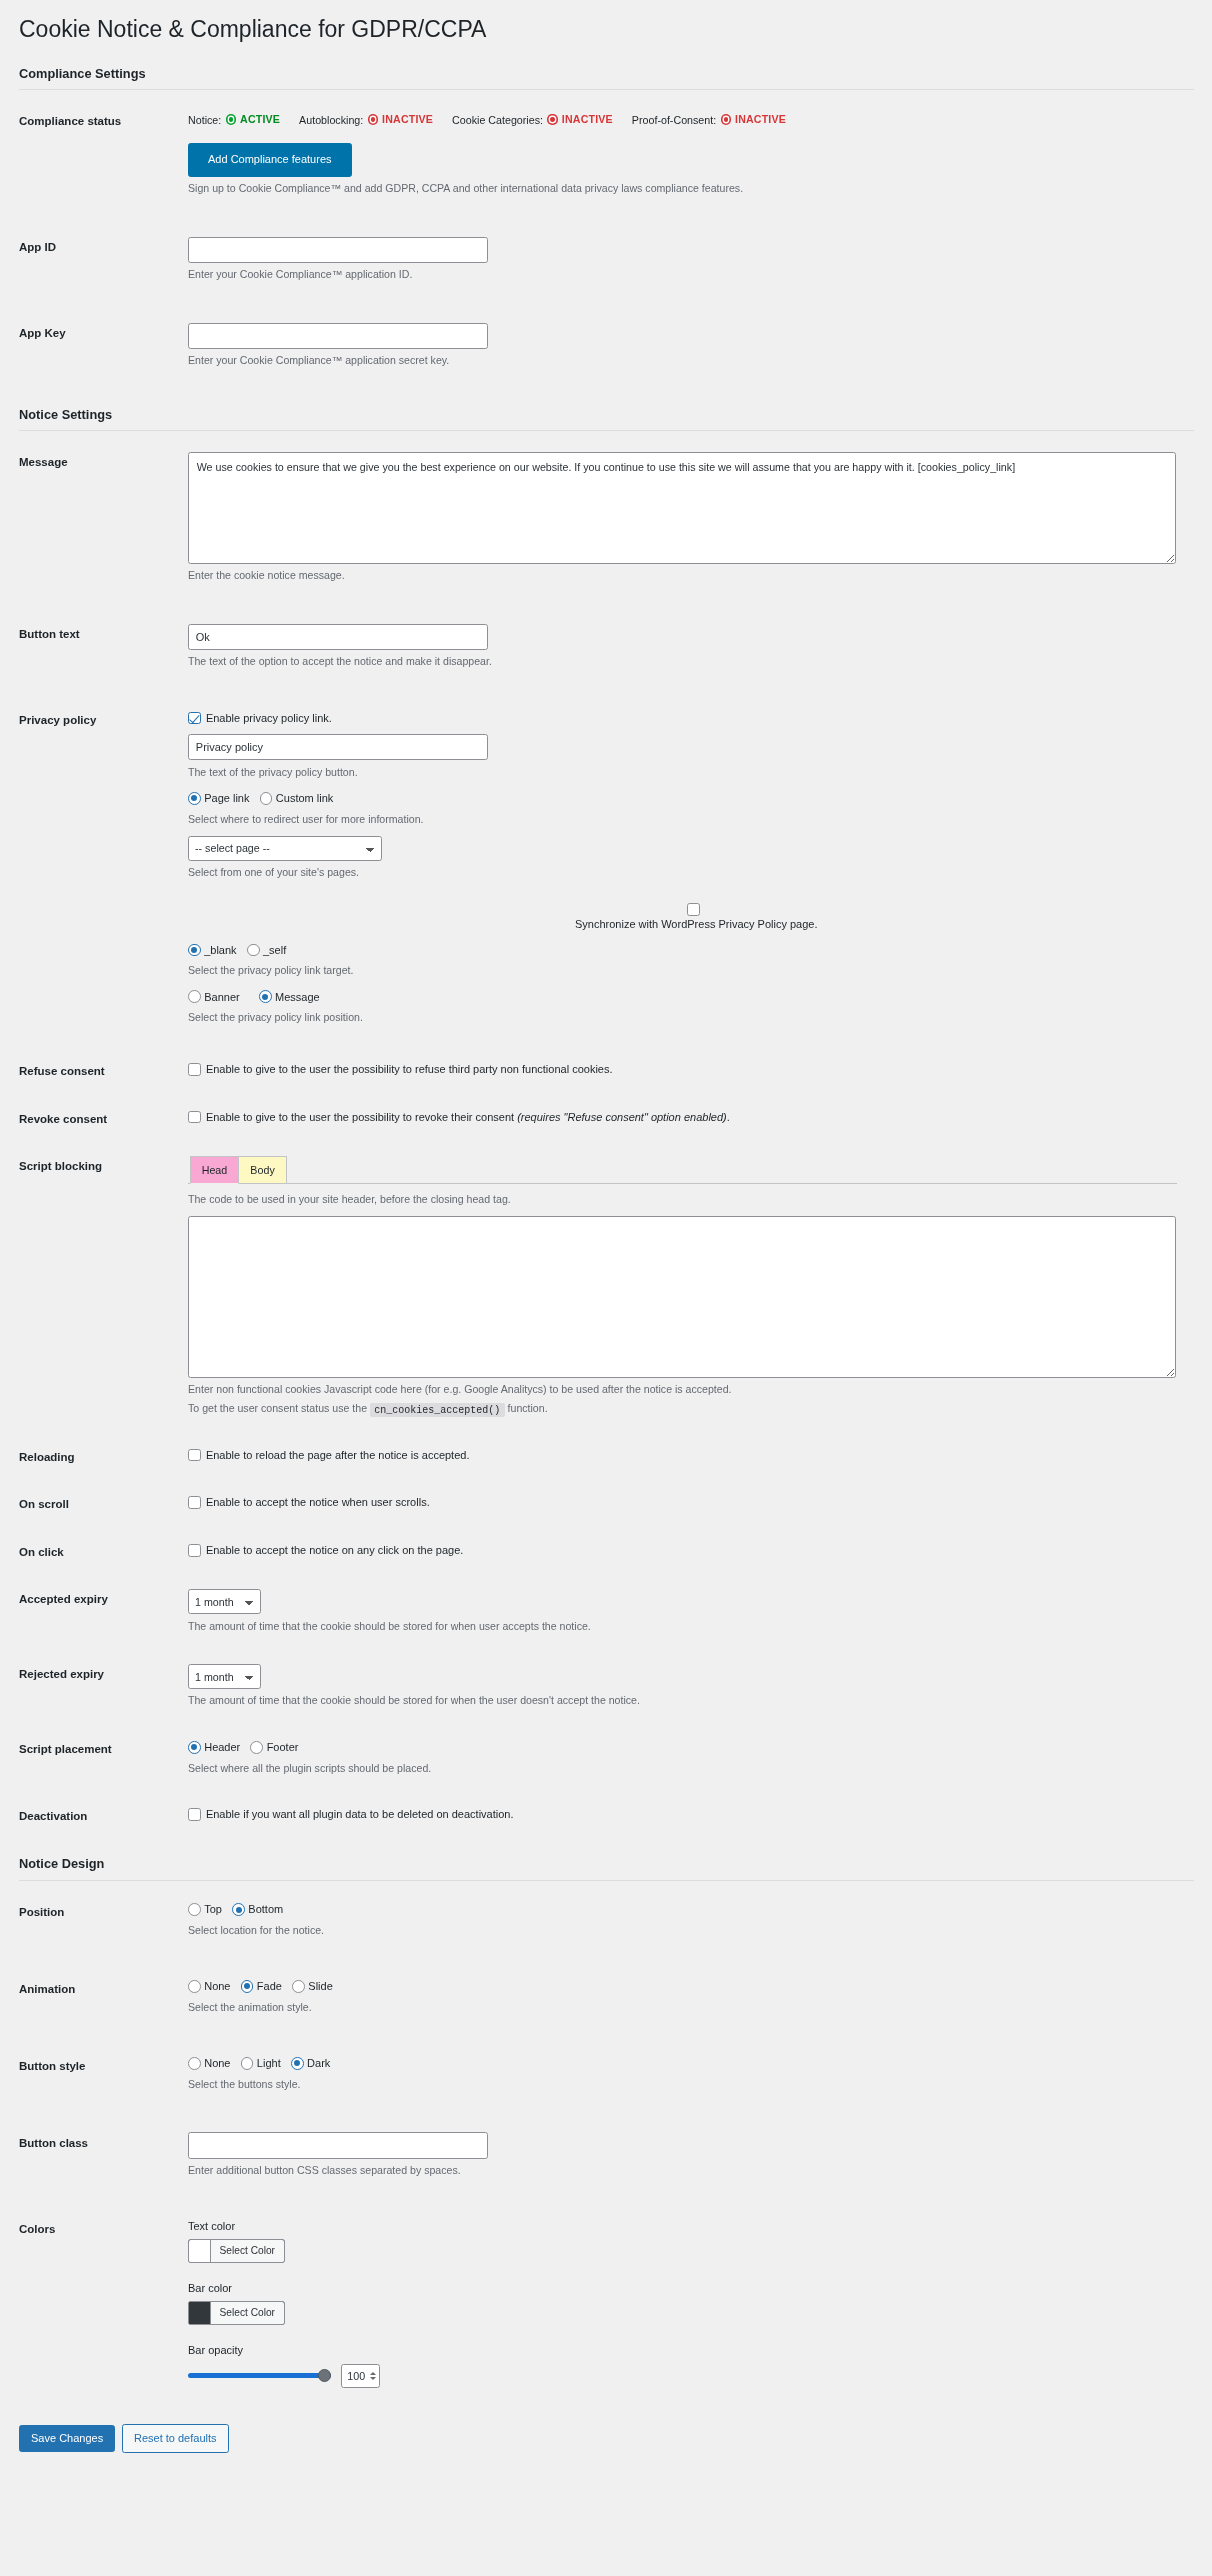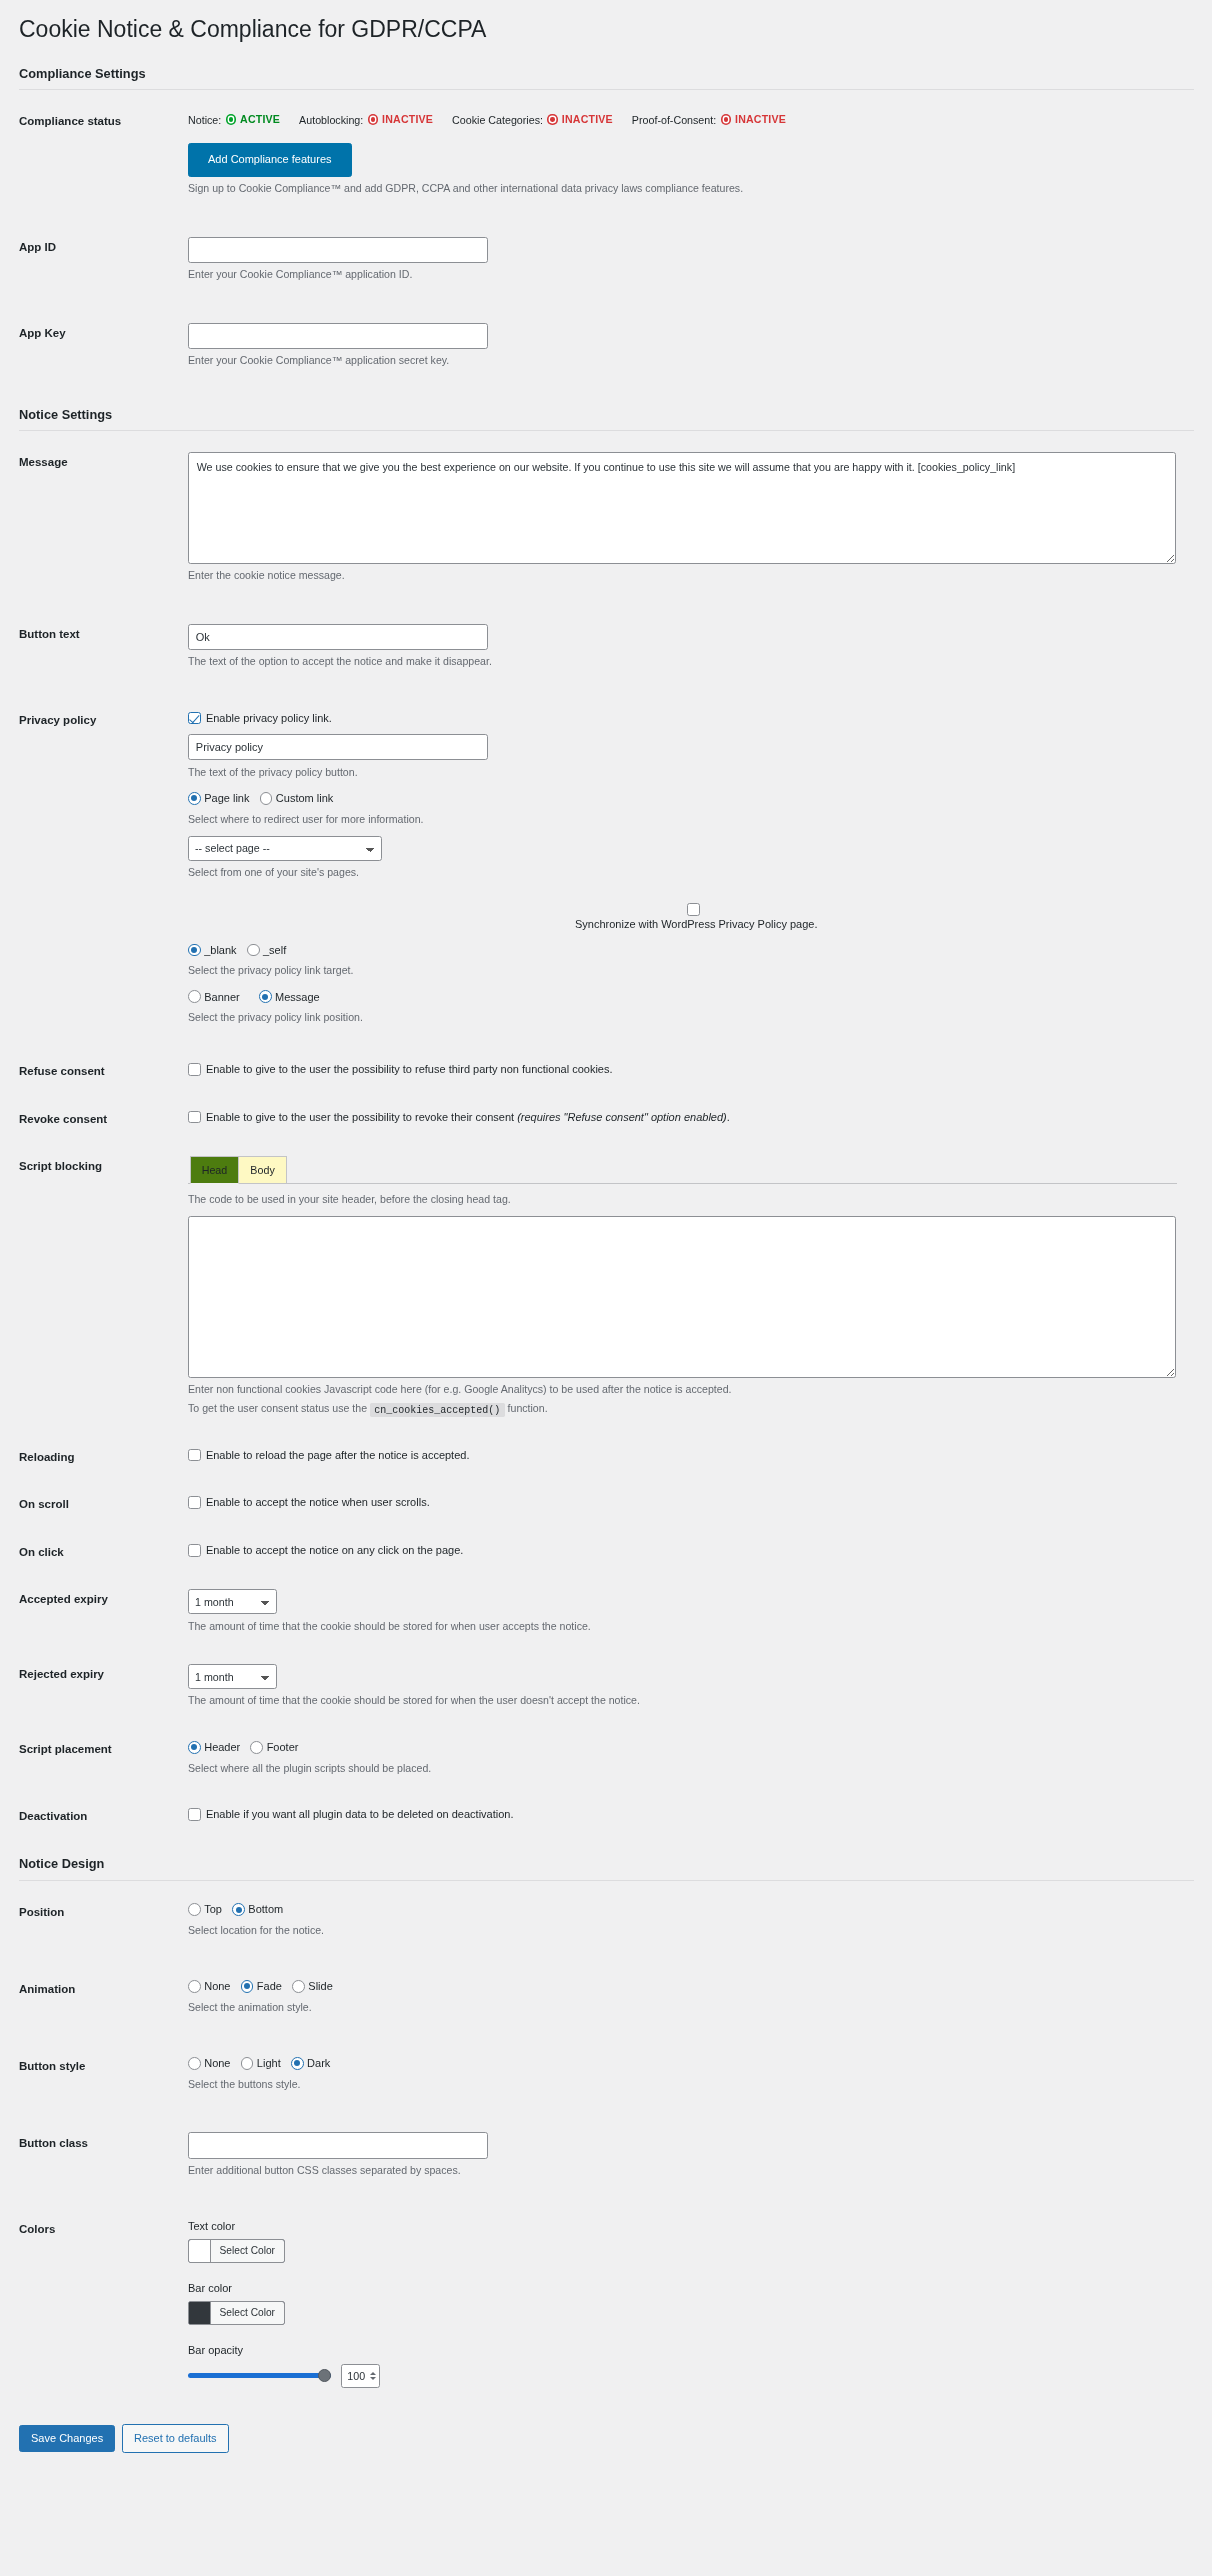--- a/index.html
+++ b/index.html
@@ -175,21 +175,21 @@
     height: 25px;
     appearance: none;
     -webkit-appearance: none;
     background-image: linear-gradient(45deg, transparent 50%, #555 50%),
                       linear-gradient(135deg, #555 50%, transparent 50%);
     background-position: calc(100% - 11px) 11px, calc(100% - 6.8px) 11px;
     background-size: 4.3px 4.3px, 4.3px 4.3px;
     background-repeat: no-repeat;
   }
   select.sel-page { width: 194px; }
-  select.sel-expiry { width: 89px; }
+  select.sel-expiry { width: 73px; }
 
   
   .opt-line { display: flex; align-items: center; flex-wrap: wrap; font-size: 11px; color: #1d2327; }
   .opt-line + .desc { margin-top: 5.1px; }
   .cb {
     appearance: none; -webkit-appearance: none;
     width: 12.8px; height: 12.8px;
     border: 0.9px solid #8c8f94;
     border-radius: 2.6px;
     background: #fff;
@@ -248,21 +248,21 @@
     padding: 6px 11px 5.1px 11px;
     border: 0.9px solid #c3c4c7;
     border-bottom: none;
     background: #fef9c3;
     color: #1d2327;
     cursor: pointer;
     margin-right: -0.9px;
     line-height: 1.4;
   }
   .tab.active {
-    background: #4d7c0f;
+    background: #f9a8d4;
     border-bottom: 0.9px solid #f0f0f1;
     margin-bottom: -0.9px;
     color: #1d2327;
   }
 
   code.inline-code {
     background: #dcdcde;
     font-family: "Liberation Mono", monospace;
     font-size: 10px;
     padding: 1.7px 4.3px;

